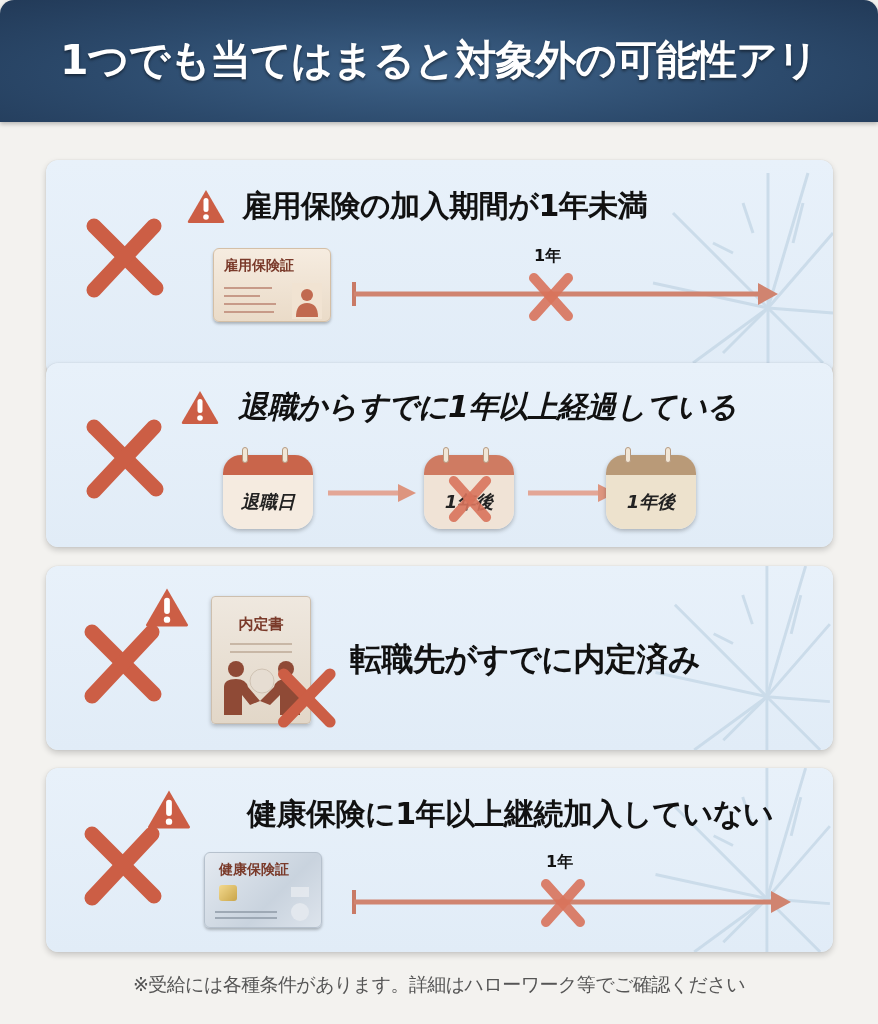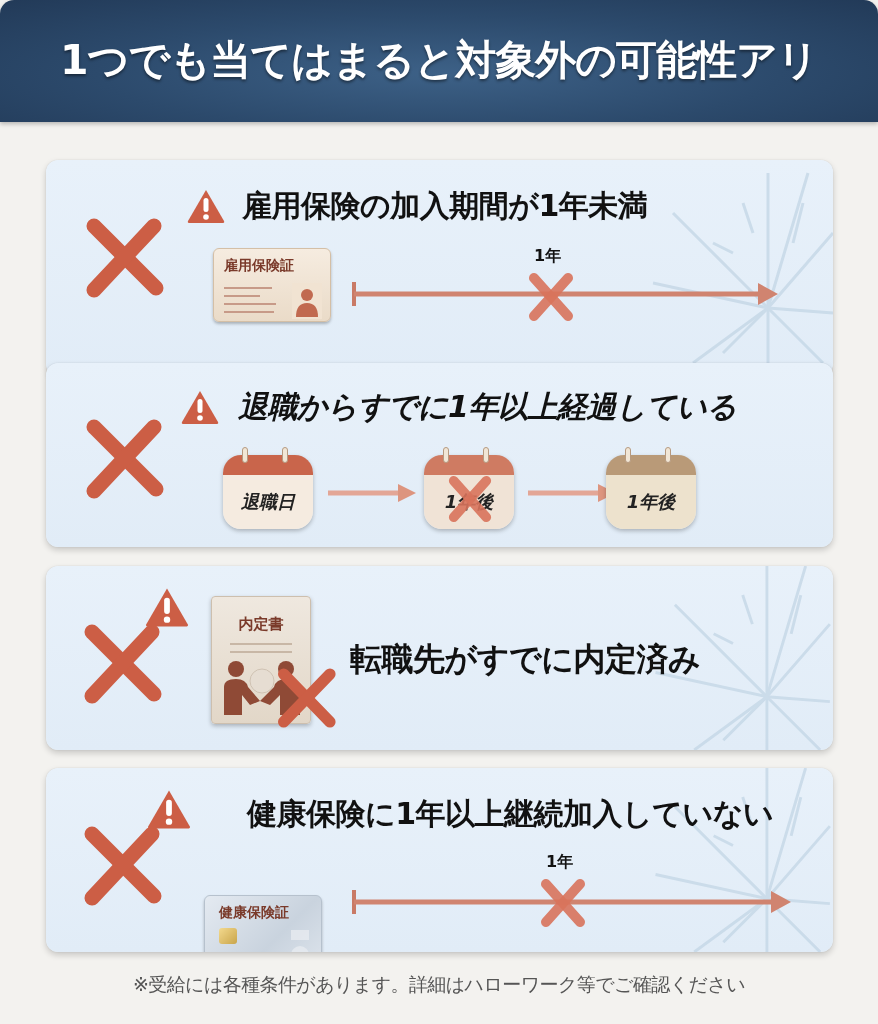--- a/index.html
+++ b/index.html
@@ -223,21 +223,21 @@
   <svg class="deco">
       <use href="#snow"></use>
     </svg>
   <svg class="big-x" style="left:36px;top:58px;width:80px;height:80px;">
       <use href="#bigx"></use>
     </svg>
   <svg class="warn" style="left:100px;top:20px;width:46px;height:42px;">
       <use href="#warntri"></use>
     </svg>
   <div class="title" style="left:162px;top:26px;margin-left:39px;">健康保険に1年以上継続加入していない</div>
-  <div class="hcard" style="left:158px;top:84px;margin-top:43px;">
+  <div class="hcard" style="left:158px;top:84px;">
     <span class="lbl">健康保険証</span>
     <div style="position:absolute;left:14px;top:32px;width:18px;height:16px;border-radius:3px;background:linear-gradient(135deg,#f3d98e,#c9a54a);"></div>
     <div style="position:absolute;right:12px;top:34px;width:18px;height:10px;background:#e7ebf0;opacity:0.8;"></div>
     <div style="position:absolute;right:12px;top:50px;width:18px;height:18px;border-radius:50%;background:#e3e8ee;"></div>
     <div style="position:absolute;left:10px;top:58px;width:62px;height:2px;background:#9ea9b5;"></div>
     <div style="position:absolute;left:10px;top:64px;width:62px;height:2px;background:#9ea9b5;"></div>
   </div>
   <svg style="position:absolute;left:300px;top:116px;" width="448" height="36" viewBox="0 0 448 36">
     <line x1="8" y1="6" x2="8" y2="30" stroke="#c97a66" stroke-width="4"></line>
     <line x1="8" y1="18" x2="428" y2="18" stroke="#d08470" stroke-width="5"></line>

